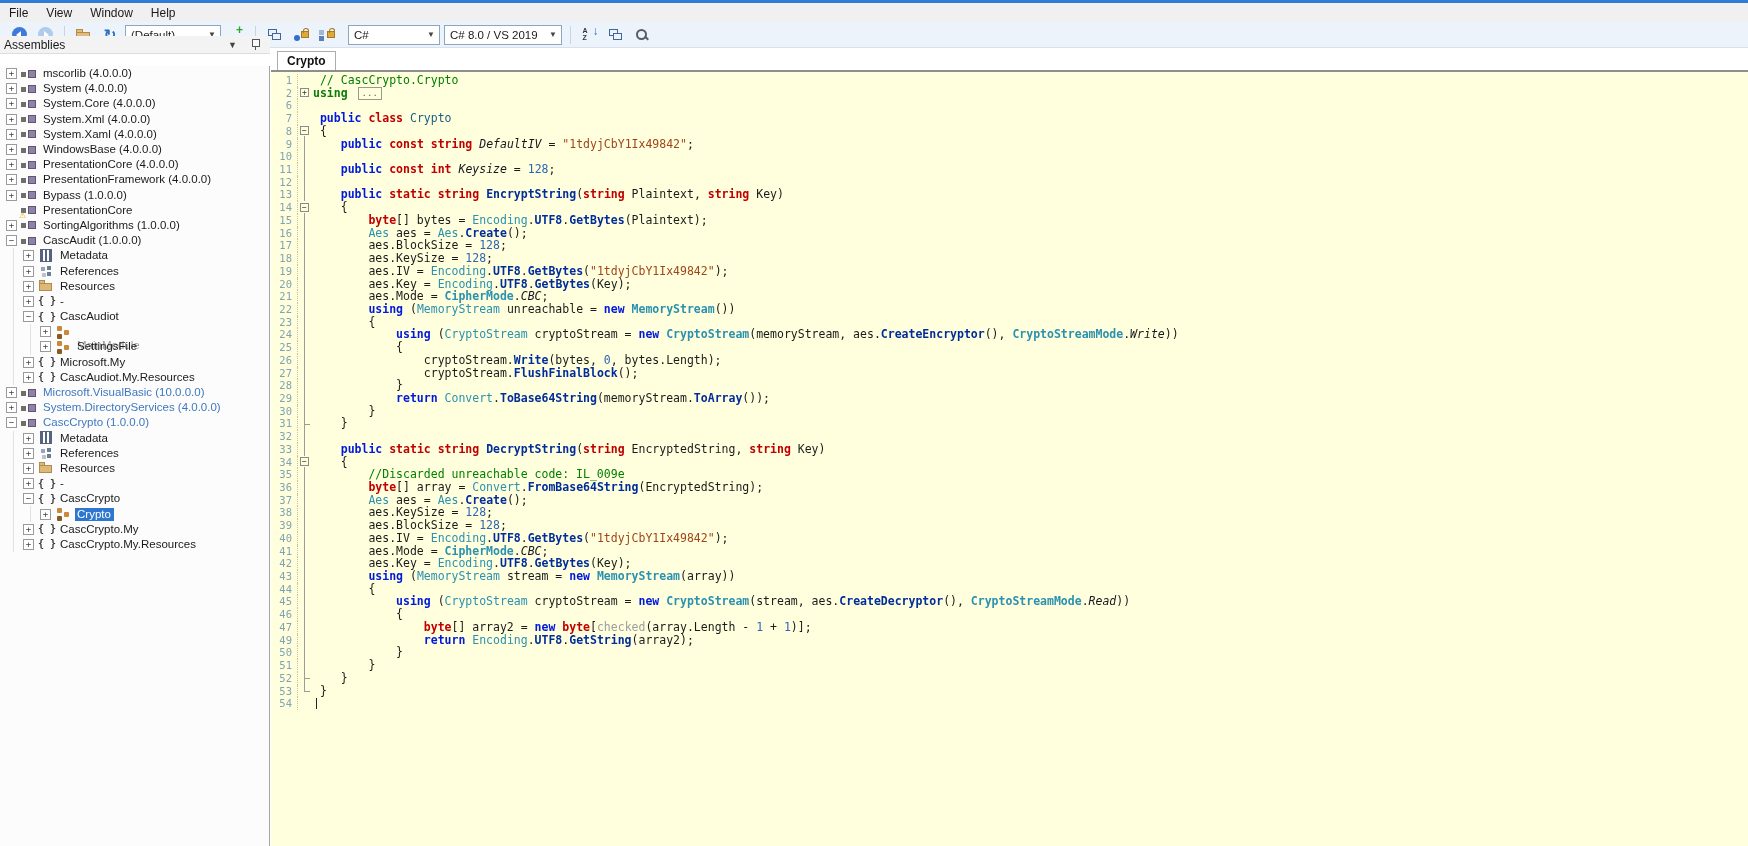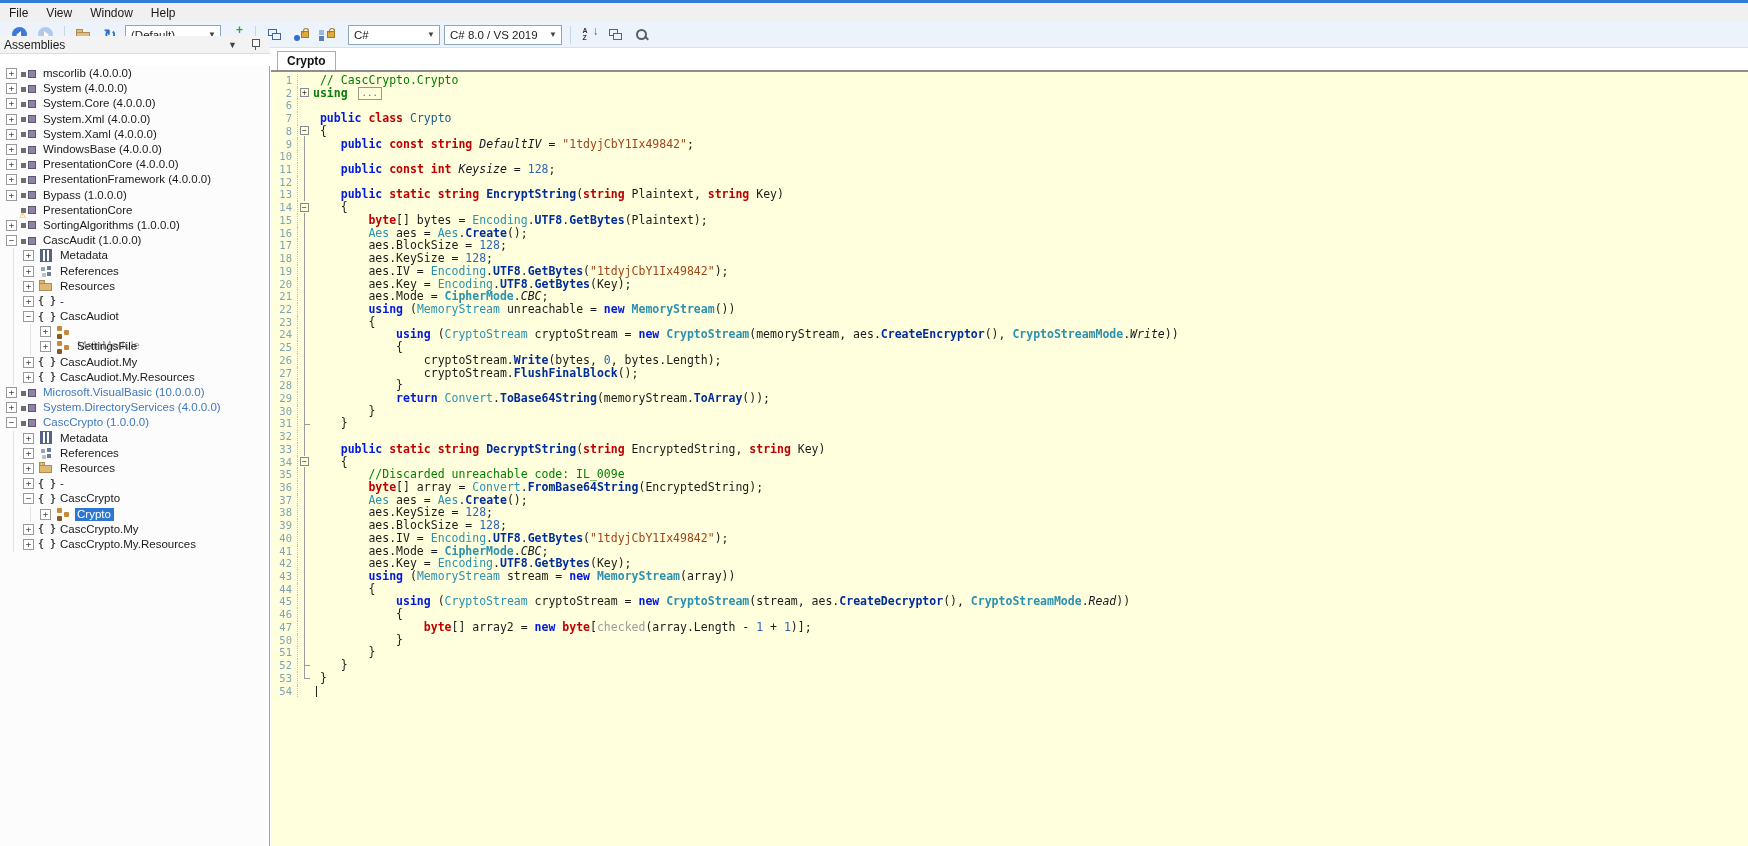--- a/index.html
+++ b/index.html
@@ -294,21 +294,21 @@
         <span class="guide"></span>
         <span class="guide"></span>
         <span class="exp">+</span>
         <span class="ic ic-class"></span>
         <span class="tree-label">SettingsFile</span>
       </div>
       <div class="tree-row">
         <span class="guide"></span>
         <span class="exp">+</span>
         <span class="ic ic-namespace"></span>
-        <span class="tree-label">CascAudiot.My</span>
+        <span class="tree-label">Microsoft.My</span>
       </div>
       <div class="tree-row">
         <span class="guide"></span>
         <span class="exp">+</span>
         <span class="ic ic-namespace"></span>
         <span class="tree-label">CascAudiot.My.Resources</span>
       </div>
       <div class="tree-row">
         <span class="exp">+</span>
         <span class="ic ic-assembly"></span>
@@ -593,20 +593,25 @@
         <span class="ln">46</span>
         <span class="gl v"></span>
         <span class="ct">            <span class="tk-p">{</span></span>
       </div>
       <div class="cl">
         <span class="ln">47</span>
         <span class="gl v"></span>
         <span class="ct">                <span class="tk-kt">byte</span><span class="tk-p">[] array2 = </span><span class="tk-k">new</span><span class="tk-p"> </span><span class="tk-kt">byte</span><span class="tk-p">[</span><span class="tk-g">checked</span><span class="tk-p">(array.Length - </span><span class="tk-n">1</span><span class="tk-p"> + </span><span class="tk-n">1</span><span class="tk-p">)];</span></span>
       </div>
       <div class="cl">
+        <span class="ln">49</span>
+        <span class="gl v"></span>
+        <span class="ct">                <span class="tk-k">return</span><span class="tk-p"> </span><span class="tk-ty">Encoding</span><span class="tk-p">.</span><span class="tk-m">UTF8</span><span class="tk-p">.</span><span class="tk-m">GetString</span><span class="tk-p">(array2);</span></span>
+      </div>
+      <div class="cl">
         <span class="ln">50</span>
         <span class="gl v"></span>
         <span class="ct">            <span class="tk-p">}</span></span>
       </div>
       <div class="cl">
         <span class="ln">51</span>
         <span class="gl v"></span>
         <span class="ct">        <span class="tk-p">}</span></span>
       </div>
       <div class="cl">

